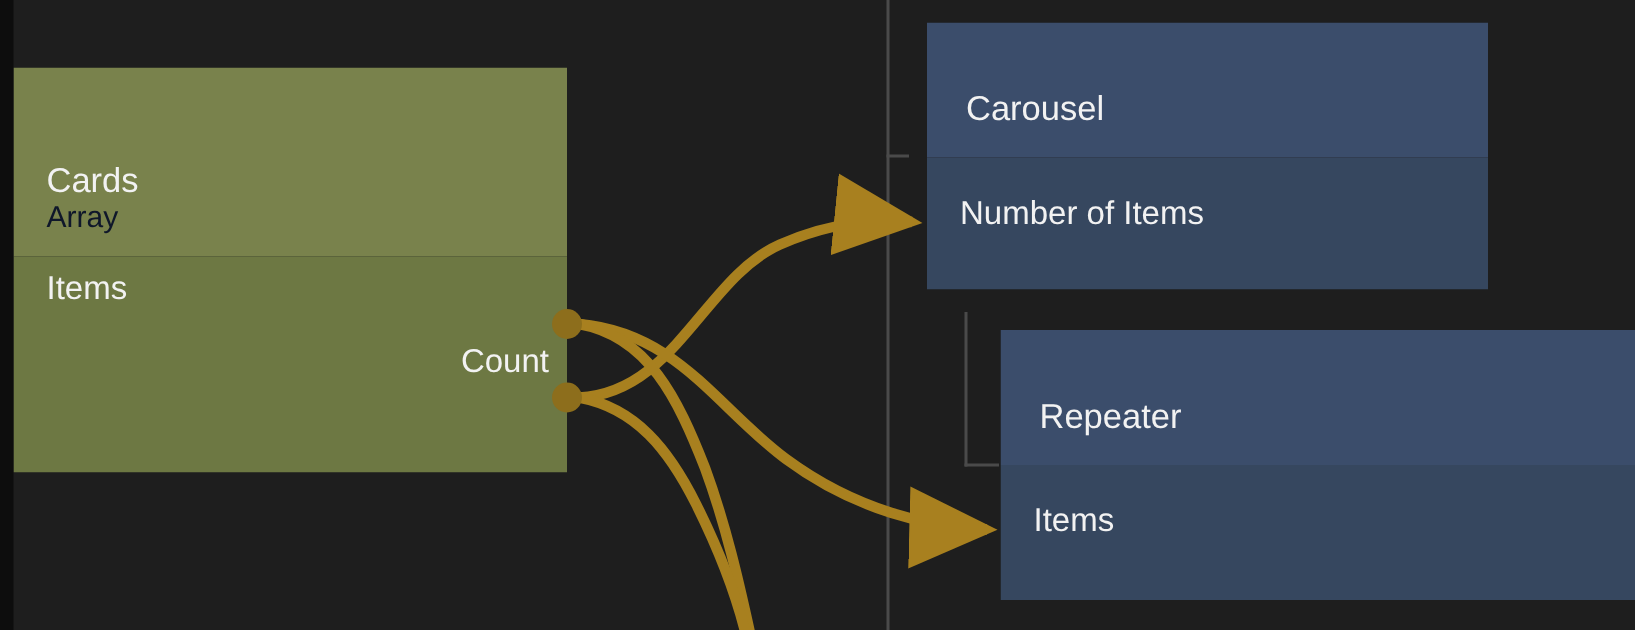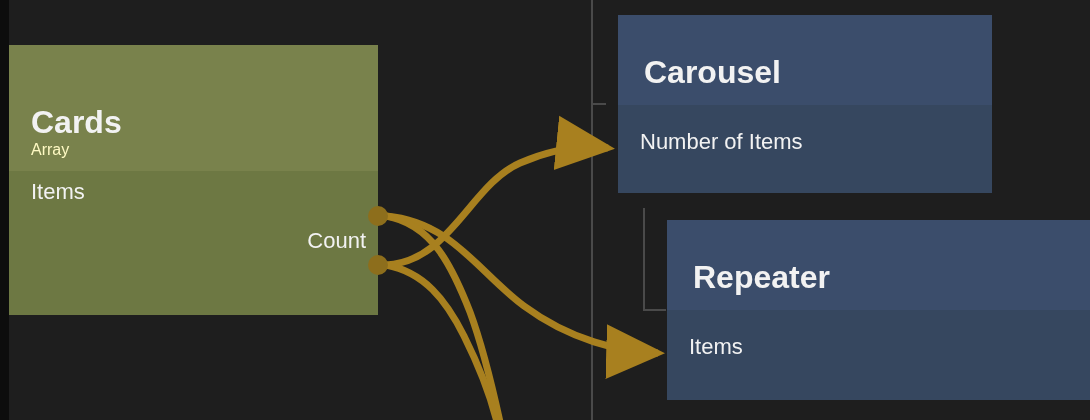--- a/index.html
+++ b/index.html
@@ -46,28 +46,28 @@
     display: flex;
     flex-direction: column;
     justify-content: center;
   }
   .node-body {
     box-sizing: border-box;
     width: 100%;
     position: relative;
   }
   .node-title {
-    font-size: 32px;
+    font-size: 23px;
     color: #f2f2f2;
     line-height: 1.12;
-    font-weight: 700;
+    font-weight: 400;
   }
   .node-subtitle {
-    font-size: 16px;
-    color: #fef9c3;
+    font-size: 20px;
+    color: #0f172a;
     line-height: 1.12;
     font-weight: 400;
   }
   .row {
     position: absolute;
     display: flex;
     align-items: flex-start;
     box-sizing: border-box;
     width: 100%;
     font-size: 22px;

